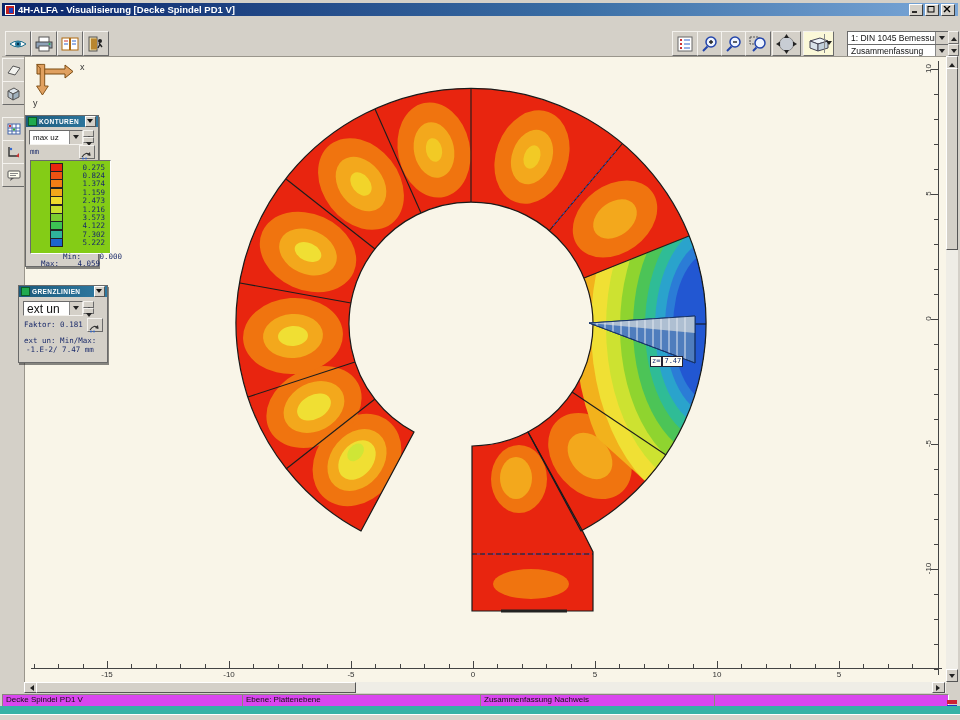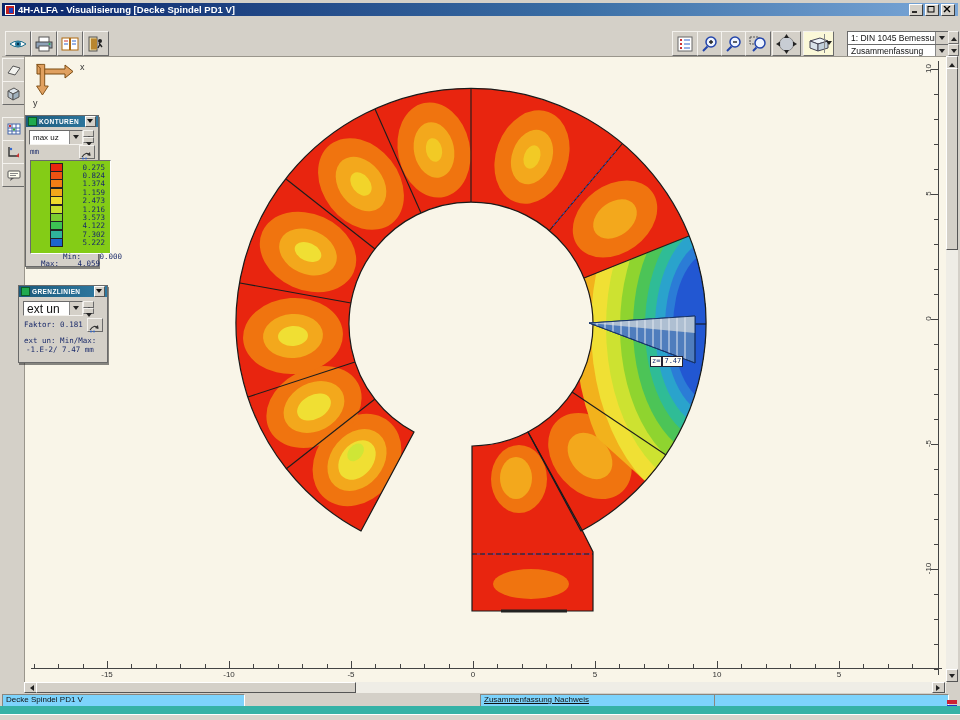--- a/index.html
+++ b/index.html
@@ -56,21 +56,21 @@
   .ptext{font-family:"DejaVu Sans Mono",monospace;font-size:7.5px;color:#1a2a6a;}
   #scale-list{position:absolute;left:4px;top:44px;width:63px;height:90px;background:#84cc16;
               border:1px solid;border-color:#6a6a6a #fff #fff #6a6a6a;padding:2px 0 0 16px;}
   .srow{display:flex;align-items:center;height:8.4px;}
   .srow .sw{width:11px;height:7px;margin-left:3px;border:1px solid #222;flex:0 0 auto;}
   .srow .sv{flex:1;text-align:right;padding-right:5px;font-family:"DejaVu Sans Mono",monospace;font-size:7.5px;color:#1a2a6a;}
   .sbtrack{background:#efede6;}
   .arrowbox{position:absolute;background:#d4d0c8;border:1px solid;border-color:#fff #555 #555 #fff;}
   .tri{position:absolute;width:0;height:0;border:3px solid transparent;}
   .thumb{position:absolute;background:#d4d0c8;border:1px solid;border-color:#fff #555 #555 #fff;}
-  .statusbox{position:absolute;top:694px;height:11px;background:#7dd3fc;border:1px solid;
+  .statusbox{position:absolute;top:694px;height:11px;background:#d946ef;border:1px solid;
              border-color:#8a867e #fff #fff #8a867e;font-size:8px;color:#111;padding-left:3px;line-height:10px;overflow:hidden;}
 </style>
 </head>
 <body>
 
 <div id="screen">
 
   <div class="abs" id="titlebar">
     <span id="appicon">
         <i></i>
@@ -578,21 +578,22 @@
     <span class="arrowbox" style="left:0;top:0;width:11px;height:9px;">
         <span class="tri" style="left:2px;top:1.5px;border-right:4px solid #222;"></span>
       </span>
     <span class="thumb" style="left:12px;top:0;width:318px;height:9px;"></span>
     <span class="arrowbox" style="right:1px;top:0;width:11px;height:9px;">
         <span class="tri" style="left:3px;top:1.5px;border-left:4px solid #222;"></span>
       </span>
   </div>
 
   <div class="statusbox" style="left:2px;width:238px;">Decke Spindel PD1 V</div>
-  <div class="statusbox" style="left:480px;width:232px;text-decoration:underline;">Zusammenfassung Nachweis</div>
+  <div class="statusbox" style="left:242px;width:236px;">Ebene: Plattenebene</div>
+  <div class="statusbox" style="left:480px;width:232px;">Zusammenfassung Nachweis</div>
   <div class="statusbox" style="left:714px;width:230px;"></div>
   <span class="abs" style="left:947px;top:695px;width:10px;height:9px;">
     <svg width="10" height="9">
         <rect x="0" y="0" width="10" height="4" fill="#c23"></rect>
         <rect x="0" y="5" width="10" height="4" fill="#23c"></rect>
       </svg></span>
 
   <div class="abs" style="left:0;top:706px;width:960px;height:8px;background:#35b2a6;"></div>
   <div class="abs" style="left:0;top:714px;width:960px;height:6px;background:#d8d4cc;border-top:1px solid #fff;"></div>
 </div>

